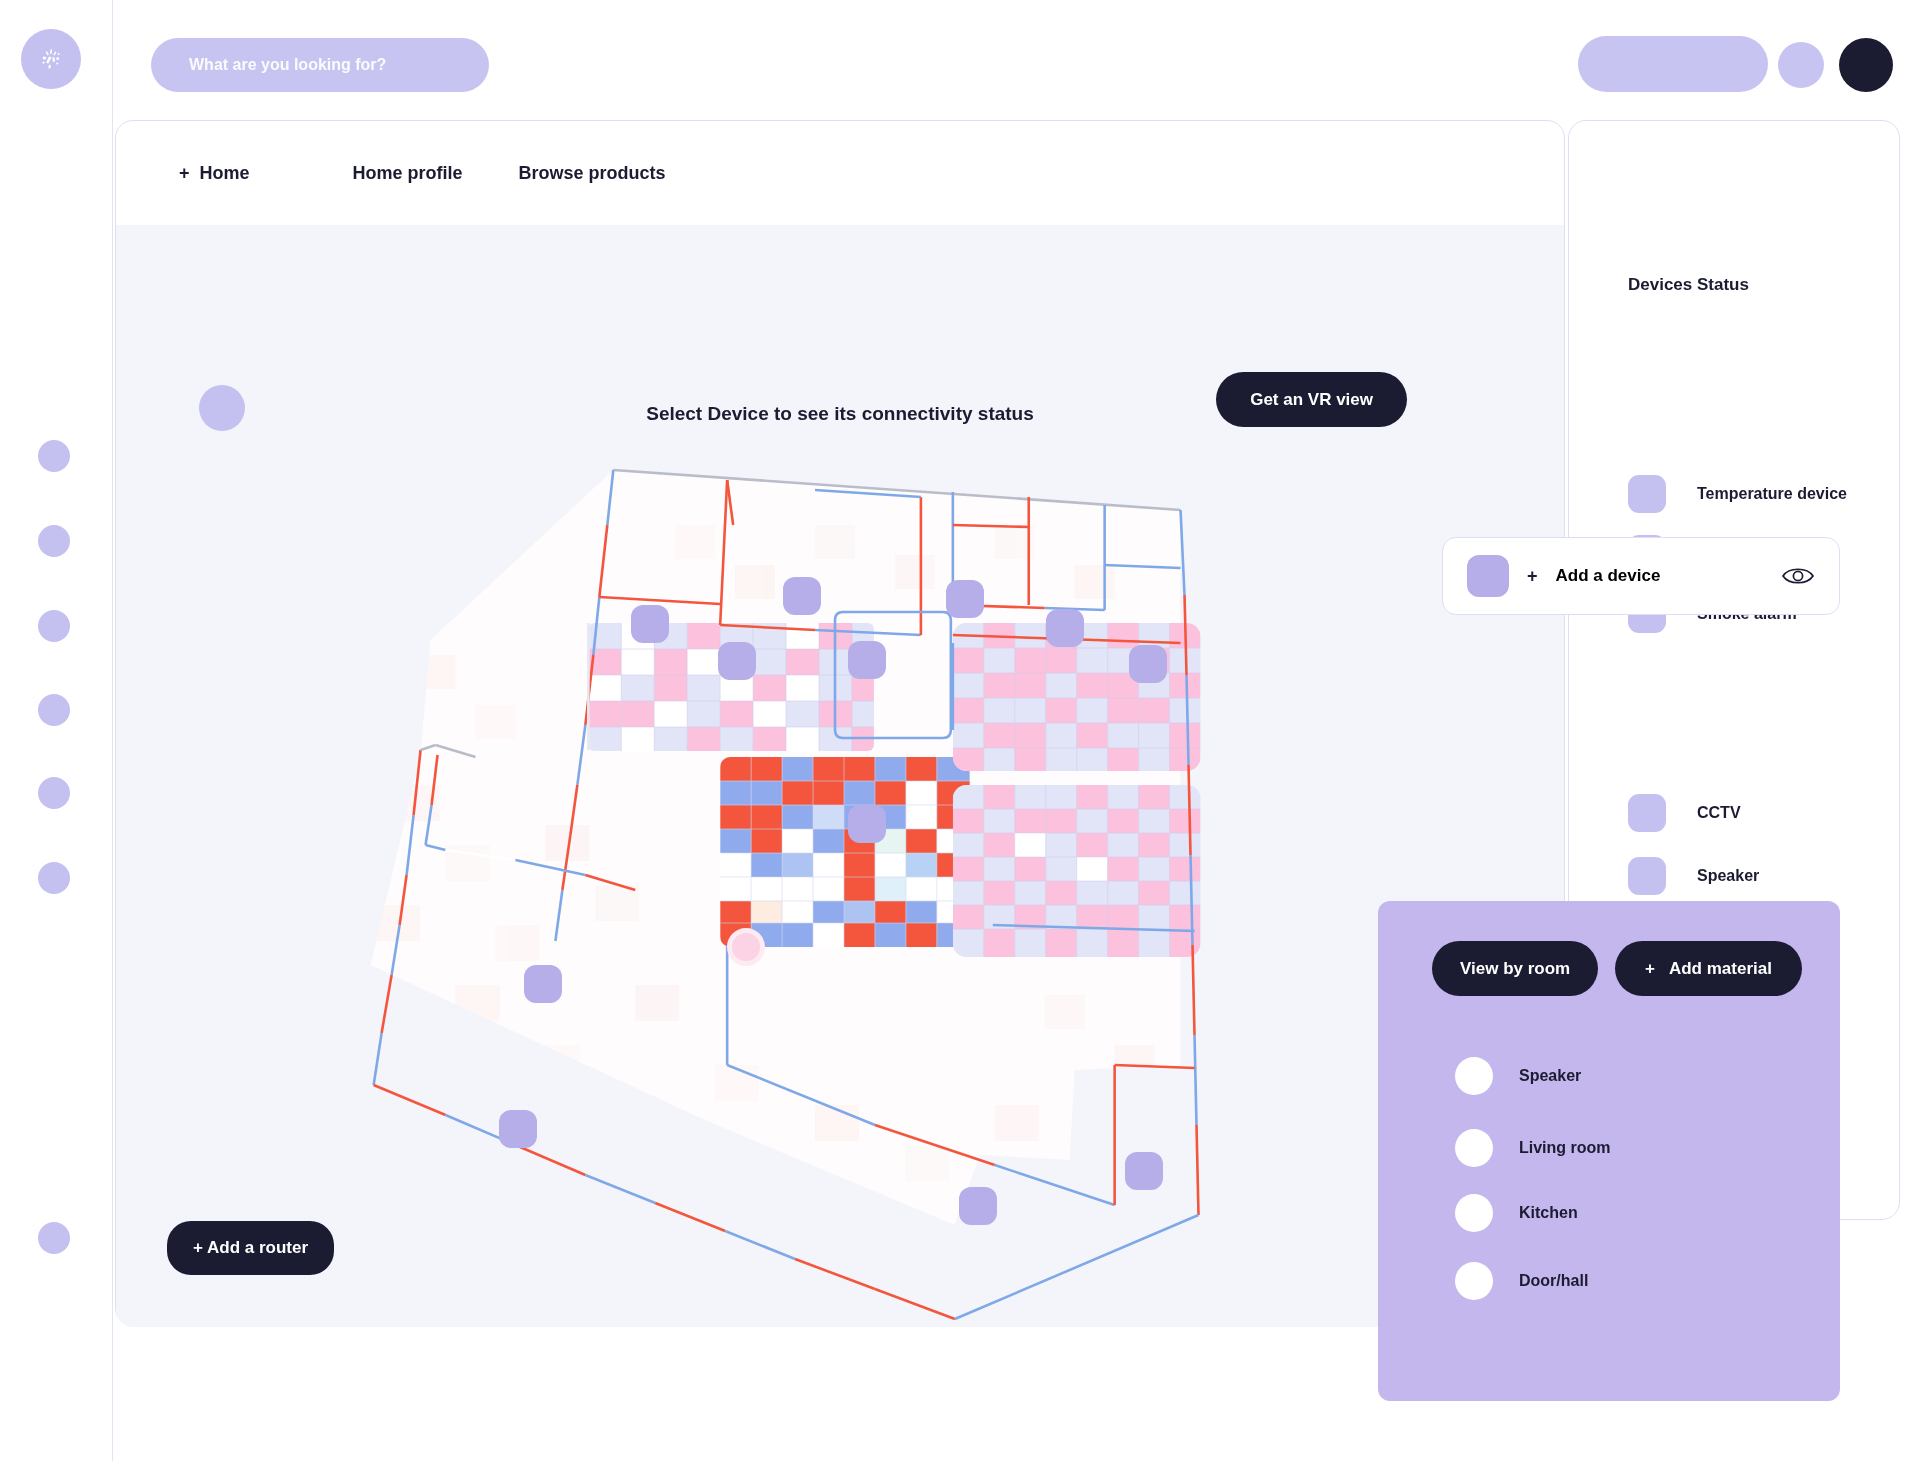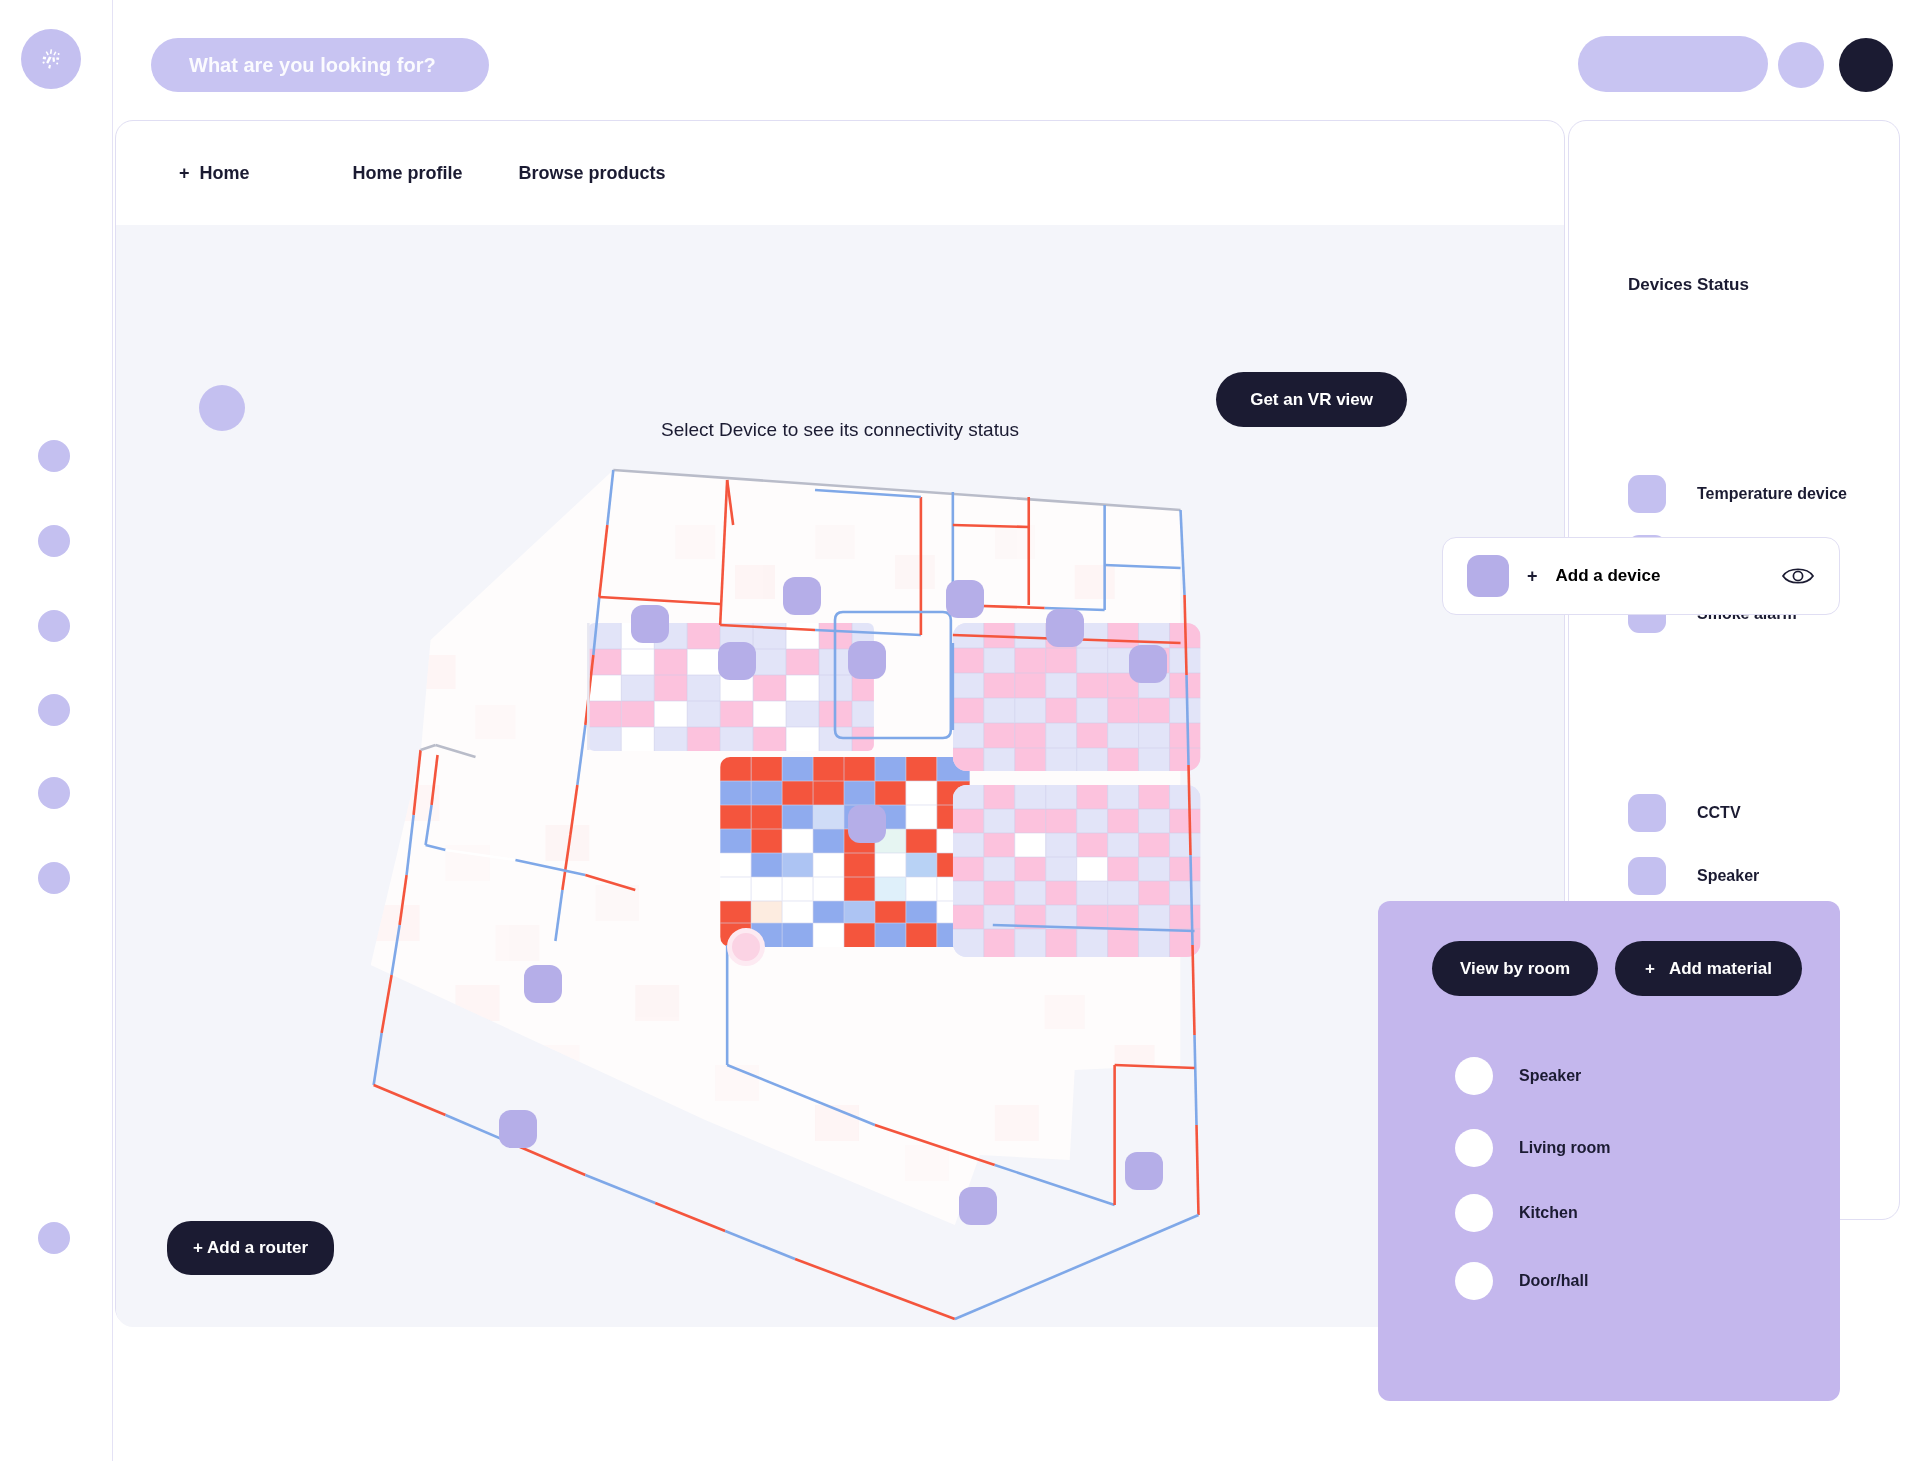--- a/index.html
+++ b/index.html
@@ -31,21 +31,21 @@
   }
 
   
   .topbar { position: absolute; left: 113px; top: 0; right: 0; height: 118px; background:#ffffff; }
   .search-pill {
     position: absolute; left: 38px; top: 38px;
     width: 338px; height: 54px; border-radius: 27px;
     background: #c8c4f2; border: none; outline: none;
     padding: 0 38px;
     font-family: "Liberation Sans", sans-serif;
-    font-size: 20px; font-weight: bold; color: #b91c1c;
+    font-size: 16px; font-weight: bold; color: #b91c1c;
   }
   .search-pill::placeholder { color: #ffffff; opacity: .92; font-weight: bold; }
   .hdr-pill {
     position: absolute; right: 152px; top: 36px;
     width: 190px; height: 56px; border-radius: 28px;
     background: #c8c4f2; border: none; cursor: pointer;
   }
   .hdr-circle {
     position: absolute; right: 96px; top: 42px;
     width: 46px; height: 46px; border-radius: 50%;
@@ -89,22 +89,22 @@
   }
   .stage-dot {
     position: absolute; left: 83px; top: 160px;
     width: 46px; height: 46px; border-radius: 50%; background: #c4c0f0;
   }
   .stage-title {
     position: absolute; left: 0; top: 142px; width: 100%;
     text-align: center; font-size: 19px; font-weight: bold; color: #1b1b32;
   }
   .stage-sub {
-    position: absolute; left: 0; top: 194px; width: 100%;
-    text-align: center; font-size: 19px; font-weight: normal; color: #1b1b32;
+    position: absolute; left: 0; top: 178px; width: 100%;
+    text-align: center; font-size: 19px; font-weight: bold; color: #1b1b32;
   }
   .vr-btn {
     position: absolute; right: 157px; top: 147px;
     height: 55px; padding: 0 34px; border-radius: 28px;
     background: #1b1b32; color: #ffffff; border: none; cursor: pointer;
     font-family: "Liberation Sans", sans-serif;
     font-size: 17px; font-weight: bold;
   }
   .router-btn {
     position: absolute; left: 51px; bottom: 52px;

